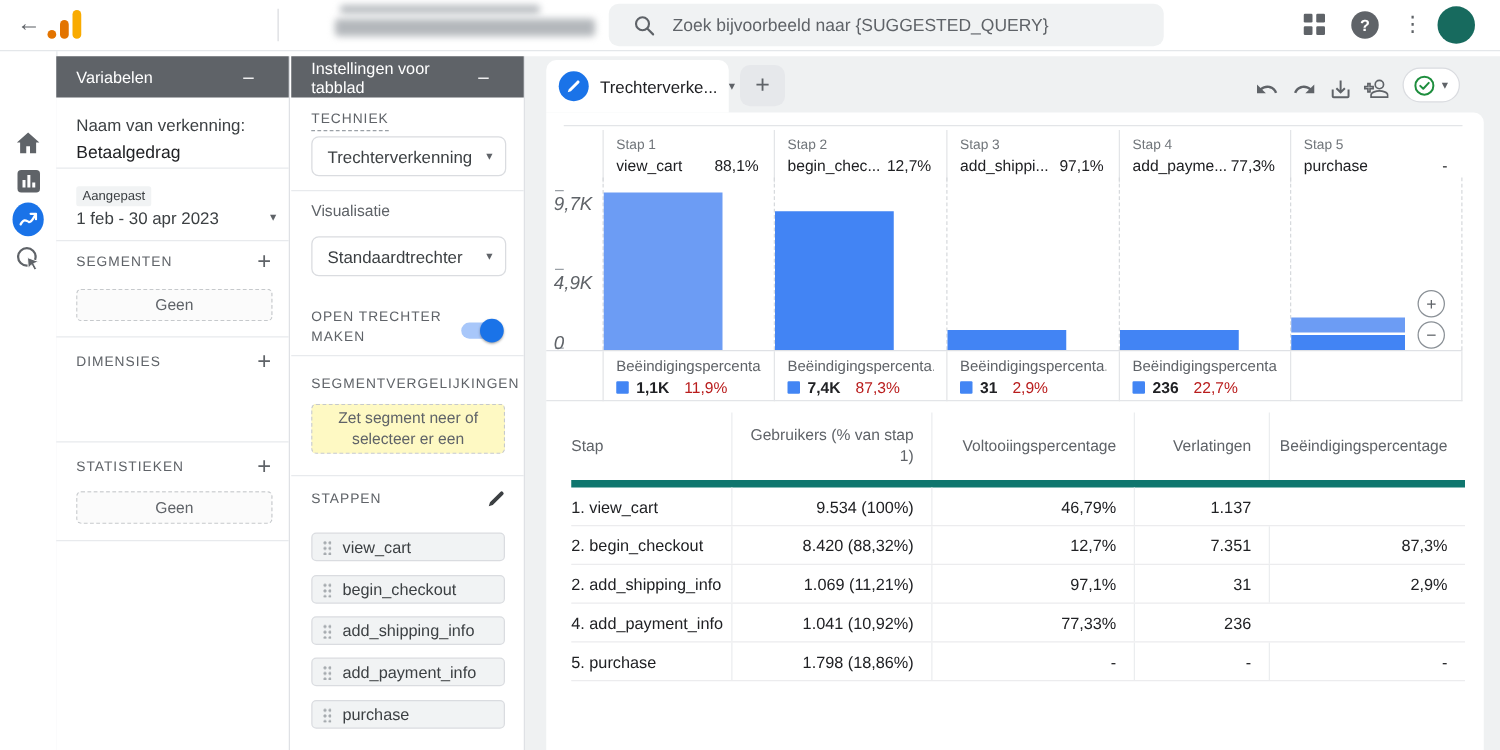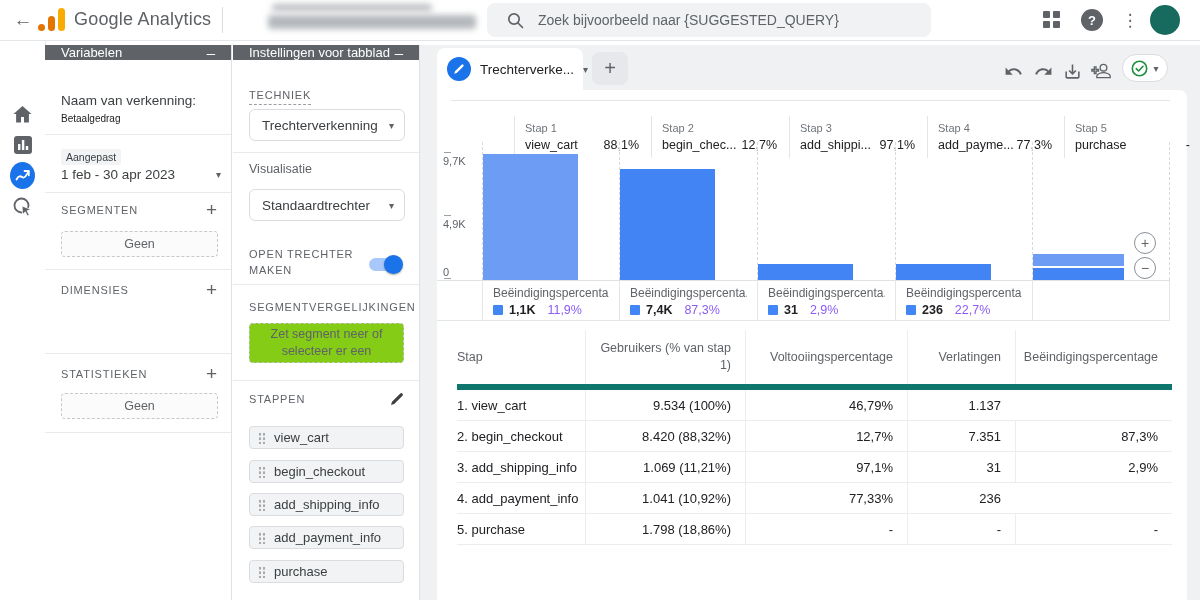--- a/index.html
+++ b/index.html
@@ -33,22 +33,22 @@
   .avatar{position:absolute;left:1150px;top:5px;width:30px;height:30px;border-radius:50%;background:#176a5e;
           color:#fff;font-size:7px;display:flex;align-items:center;justify-content:center;cursor:pointer;font-style:italic;}
 
   
   .rail{position:absolute;left:0;top:40px;width:45px;height:560px;background:#fff;border-right:1px solid #e8eaed;}
   .rail-ic{position:absolute;left:10px;width:25px;height:25px;display:flex;align-items:center;justify-content:center;cursor:pointer;}
   .explore-circle{width:27px;height:27px;border-radius:50%;background:#1a73e8;display:flex;align-items:center;justify-content:center;}
 
   
   .panel{position:absolute;top:45px;height:555px;background:#fff;box-sizing:border-box;border-right:1px solid #dfe1e5;}
-  .panel-hd{position:absolute;left:0;top:0;width:100%;height:15px;background:#5f6368;color:#fff;
-            display:flex;align-items:center;padding:0 16px 0 16px;box-sizing:border-box;font-size:13px;}
+  .panel-hd{position:absolute;left:0;top:0;width:100%;height:33px;background:#5f6368;color:#fff;
+            display:flex;align-items:center;padding:0 28px 0 16px;box-sizing:border-box;font-size:13px;}
   .panel-hd .min{margin-left:auto;font-size:15px;cursor:pointer;line-height:10px;}
   .divider{position:absolute;left:0;width:100%;height:1px;background:#e8eaed;}
   .lbl-caps{font-size:11px;color:#5f6368;letter-spacing:.8px;font-weight:500;}
   .plus{font-size:19px;font-weight:300;color:#5f6368;cursor:pointer;line-height:14px;}
   .empty-box{position:absolute;left:16px;width:155px;height:24px;border:1px dashed #c6c9cc;border-radius:4px;
              background:#fbfbfb;color:#5f6368;font-size:12.5px;display:flex;align-items:center;justify-content:center;cursor:pointer;}
   .chip{position:absolute;left:16px;width:155px;height:23px;background:#f1f3f4;border:1px solid #dadce0;border-radius:4px;
         display:flex;align-items:center;gap:9px;padding-left:8px;box-sizing:border-box;font-size:13px;color:#3c4043;cursor:pointer;}
   .dots{width:7px;height:12px;background-image:radial-gradient(circle,#a6abaf 1.2px,transparent 1.4px);
         background-size:4px 4.5px;background-position:0 0;}
@@ -57,66 +57,66 @@
           display:flex;align-items:center;padding:0 10px 0 12px;box-sizing:border-box;font-size:13.5px;color:#3c4043;cursor:pointer;}
   .select .caret{margin-left:auto;}
   .caret{color:#5f6368;font-size:10px;}
   .badge{position:absolute;left:16px;background:#f1f3f4;border-radius:2px;font-size:10.5px;color:#3c4043;
          padding:2px 5px;font-weight:500;}
   .toggle{position:absolute;width:32px;height:13px;border-radius:7px;background:#a8c7fa;cursor:pointer;}
   .toggle .knob{position:absolute;right:-2px;top:-3px;width:19px;height:19px;border-radius:50%;background:#1a73e8;
                 box-shadow:0 1px 2px rgba(0,0,0,.35);}
   .dashed-drop{position:absolute;left:16px;width:153px;height:38px;border:1px dashed #c6c9cc;border-radius:4px;
                color:#5f6368;font-size:12.5px;display:flex;align-items:center;justify-content:center;text-align:center;
-               line-height:1.35;cursor:pointer;background:#84cc16;}
+               line-height:1.35;cursor:pointer;background:#fef9c3;}
 
   
   .canvas{position:absolute;left:420px;top:45px;width:780px;height:555px;background:#eff1f2;}
   .tab{position:absolute;left:17px;top:3px;width:146px;height:42px;background:#fff;border-radius:8px 8px 0 0;
        display:flex;align-items:center;padding:0 10px;box-sizing:border-box;gap:9px;cursor:pointer;}
   .tab-pencil{width:24px;height:24px;border-radius:50%;background:#1a73e8;display:flex;align-items:center;justify-content:center;flex:0 0 auto;}
   .tab-label{font-size:13.5px;color:#202124;white-space:nowrap;}
   .newtab{position:absolute;left:172px;top:7px;width:36px;height:33px;border-radius:8px;background:#e6e8eb;
           color:#5f6368;font-size:20px;font-weight:300;display:flex;align-items:center;justify-content:center;cursor:pointer;}
   .tool{position:absolute;top:15px;width:22px;height:22px;display:flex;align-items:center;justify-content:center;cursor:pointer;}
   .status-pill{position:absolute;left:702px;top:9px;width:44px;height:26px;background:#fff;border:1px solid #dadce0;
                border-radius:14px;display:flex;align-items:center;justify-content:center;gap:5px;cursor:pointer;}
 
   .card{position:absolute;left:17px;top:45px;width:750px;height:510px;background:#fff;border-radius:0 8px 0 0;}
 
   
   .funnel{position:absolute;left:0;top:10px;width:733px;height:225px;}
   .f-topline{position:absolute;left:14px;top:0;width:719px;height:1px;background:#e3e5e8;}
-  .fcell{position:absolute;top:16px;height:42px;border-left:1px solid #e3e5e8;box-sizing:border-box;padding:6px 12px 0 10px;margin-left:32px;}
+  .fcell{position:absolute;top:4px;height:42px;border-left:1px solid #e3e5e8;box-sizing:border-box;padding:6px 12px 0 10px;}
   .cp0{left:45px;width:137px;} .cp1{left:182px;width:138px;} .cp2{left:320px;width:138px;}
   .cp3{left:458px;width:137px;} .cp4{left:595px;width:138px;}
   .fstep{font-size:11px;color:#70757a;margin-bottom:4px;}
   .fnamerow{display:flex;font-size:12.5px;color:#202124;}
   .fname{white-space:nowrap;overflow:hidden;max-width:78px;}
   .frate{margin-left:auto;}
   .fplot{position:absolute;left:0;top:42px;width:733px;height:138px;border-bottom:1px solid #dfe1e5;box-sizing:content-box;}
   .vline{position:absolute;top:0;width:0;height:138px;border-left:1px dashed #d7dadd;}
   .v0{left:45px;} .v1{left:182px;} .v2{left:320px;} .v3{left:458px;} .v4{left:595px;} .v5{left:732px;}
   .ytick{position:absolute;left:7px;width:7px;height:1px;background:#9aa0a6;}
-  .ylab{position:absolute;left:6px;font-size:11px;color:#5f6368;}
+  .ylab{position:absolute;left:6px;font-size:15px;color:#5f6368;font-style:italic;}
   .fbar{position:absolute;bottom:0;width:95px;}
   .bl0{left:46px;} .bl1{left:183px;} .bl2{left:321px;} .bl3{left:459px;} .bl4{left:596px;width:91px;}
   .fbar.light{background:#6C9CF4;} .fbar.dark{background:#4284F4;}
   .fbar.stacked{display:flex;flex-direction:column;justify-content:flex-end;gap:2px;background:transparent;}
   .seg{width:100%;} .seg.light{background:#6C9CF4;} .seg.dark{background:#4284F4;}
   .zoombtn{position:absolute;left:697px;width:20px;height:20px;border:1px solid #8a9096;border-radius:50%;
            color:#5f6368;font-size:14px;display:flex;align-items:center;justify-content:center;background:#fff;cursor:pointer;}
   .fband{position:absolute;left:0;top:181px;width:733px;height:40px;border-bottom:1px solid #e3e5e8;box-sizing:border-box;}
   .bcell{position:absolute;top:0;height:40px;border-left:1px solid #e3e5e8;box-sizing:border-box;padding:5px 10px 0 10px;}
   .bcell.last{border-right:1px solid #e3e5e8;}
   .bab-lbl{font-size:12px;color:#5f6368;white-space:nowrap;overflow:hidden;}
   .bab-row{display:flex;align-items:center;margin-top:3px;font-size:12.5px;}
   .sq{width:10px;height:10px;background:#4285F4;border-radius:1px;margin-right:6px;}
   .bab-val{font-weight:bold;color:#202124;}
-  .bab-pct{color:#8b5cf6;margin-left:12px;}
+  .bab-pct{color:#b91c1c;margin-left:12px;}
 
   
   .dtable{position:absolute;left:20px;top:240px;width:715px;}
   .trow{display:grid;grid-template-columns:128px 160px 162px 108px 157px;}
   .thead{height:54px;border-bottom:6px solid #0f766e;}
   .thead .tc{font-size:12.5px;color:#5f6368;display:flex;align-items:center;}
   .trow .tc{box-sizing:border-box;}
   .tc.num{justify-content:flex-end;text-align:right;padding-right:14px;border-left:1px solid #ebedef;}
   .thead .tc.num{white-space:normal;line-height:1.35;}
   .tbody-row{height:30px;border-bottom:1px solid #ececee;}
@@ -127,21 +127,20 @@
 </head>
 <body>
 
 <div class="topbar">
   <div class="back">←</div>
   <div class="ga-logo">
     <div class="ga-dot"></div>
     <div class="ga-mid"></div>
     <div class="ga-tall"></div>
   </div>
-  <div class="ga-title">Google Analytics</div>
   <div class="tb-sep"></div>
   <div class="blur1"></div>
   <div class="blur2"></div>
   <div class="search">
     <svg width="17" height="17" viewBox="0 0 17 17">
       <circle cx="7" cy="7" r="5.2" fill="none" stroke="#5f6368" stroke-width="1.7"></circle>
       <line x1="11" y1="11" x2="15.5" y2="15.5" stroke="#5f6368" stroke-width="1.7" stroke-linecap="round"></line>
     </svg>
     <span class="search-ph">Zoek bijvoorbeeld naar {SUGGESTED_QUERY}</span>
   </div>
@@ -185,21 +184,21 @@
     </svg>
   </div>
 </div>
 
 <div class="panel" style="left:45px;width:187px;">
   <div class="panel-hd">
     <span>Variabelen</span>
     <span class="min">–</span>
   </div>
   <div class="abs" style="left:16px;top:48px;font-size:13.5px;color:#3c4043;">Naam van verkenning:</div>
-  <div class="abs" style="left:16px;top:68px;font-size:10px;color:#202124;">Betaalgedrag</div>
+  <div class="abs" style="left:16px;top:68px;font-size:14px;color:#202124;">Betaalgedrag</div>
   <div class="divider" style="top:89px;"></div>
 
   <div class="badge" style="top:104px;">Aangepast</div>
   <div class="abs" style="left:16px;top:122px;width:160px;display:flex;align-items:center;font-size:13.5px;color:#3c4043;cursor:pointer;">
     <span>1 feb - 30 apr 2023</span>
     <span class="caret" style="margin-left:auto;">▾</span>
   </div>
   <div class="divider" style="top:147px;"></div>
 
   <div class="abs" style="left:16px;top:158px;width:156px;display:flex;align-items:center;">
@@ -442,21 +441,21 @@
         <div class="tc num">1.137</div>
       </div>
       <div class="trow tbody-row">
         <div class="tc">2. begin_checkout</div>
         <div class="tc num">8.420 (88,32%)</div>
         <div class="tc num">12,7%</div>
         <div class="tc num">7.351</div>
         <div class="tc num">87,3%</div>
       </div>
       <div class="trow tbody-row">
-        <div class="tc">3. add_shipping_info</div>
+        <div class="tc">2. add_shipping_info</div>
         <div class="tc num">1.069 (11,21%)</div>
         <div class="tc num">97,1%</div>
         <div class="tc num">31</div>
         <div class="tc num">2,9%</div>
       </div>
       <div class="trow tbody-row">
         <div class="tc">4. add_payment_info</div>
         <div class="tc num">1.041 (10,92%)</div>
         <div class="tc num">77,33%</div>
         <div class="tc num">236</div>

